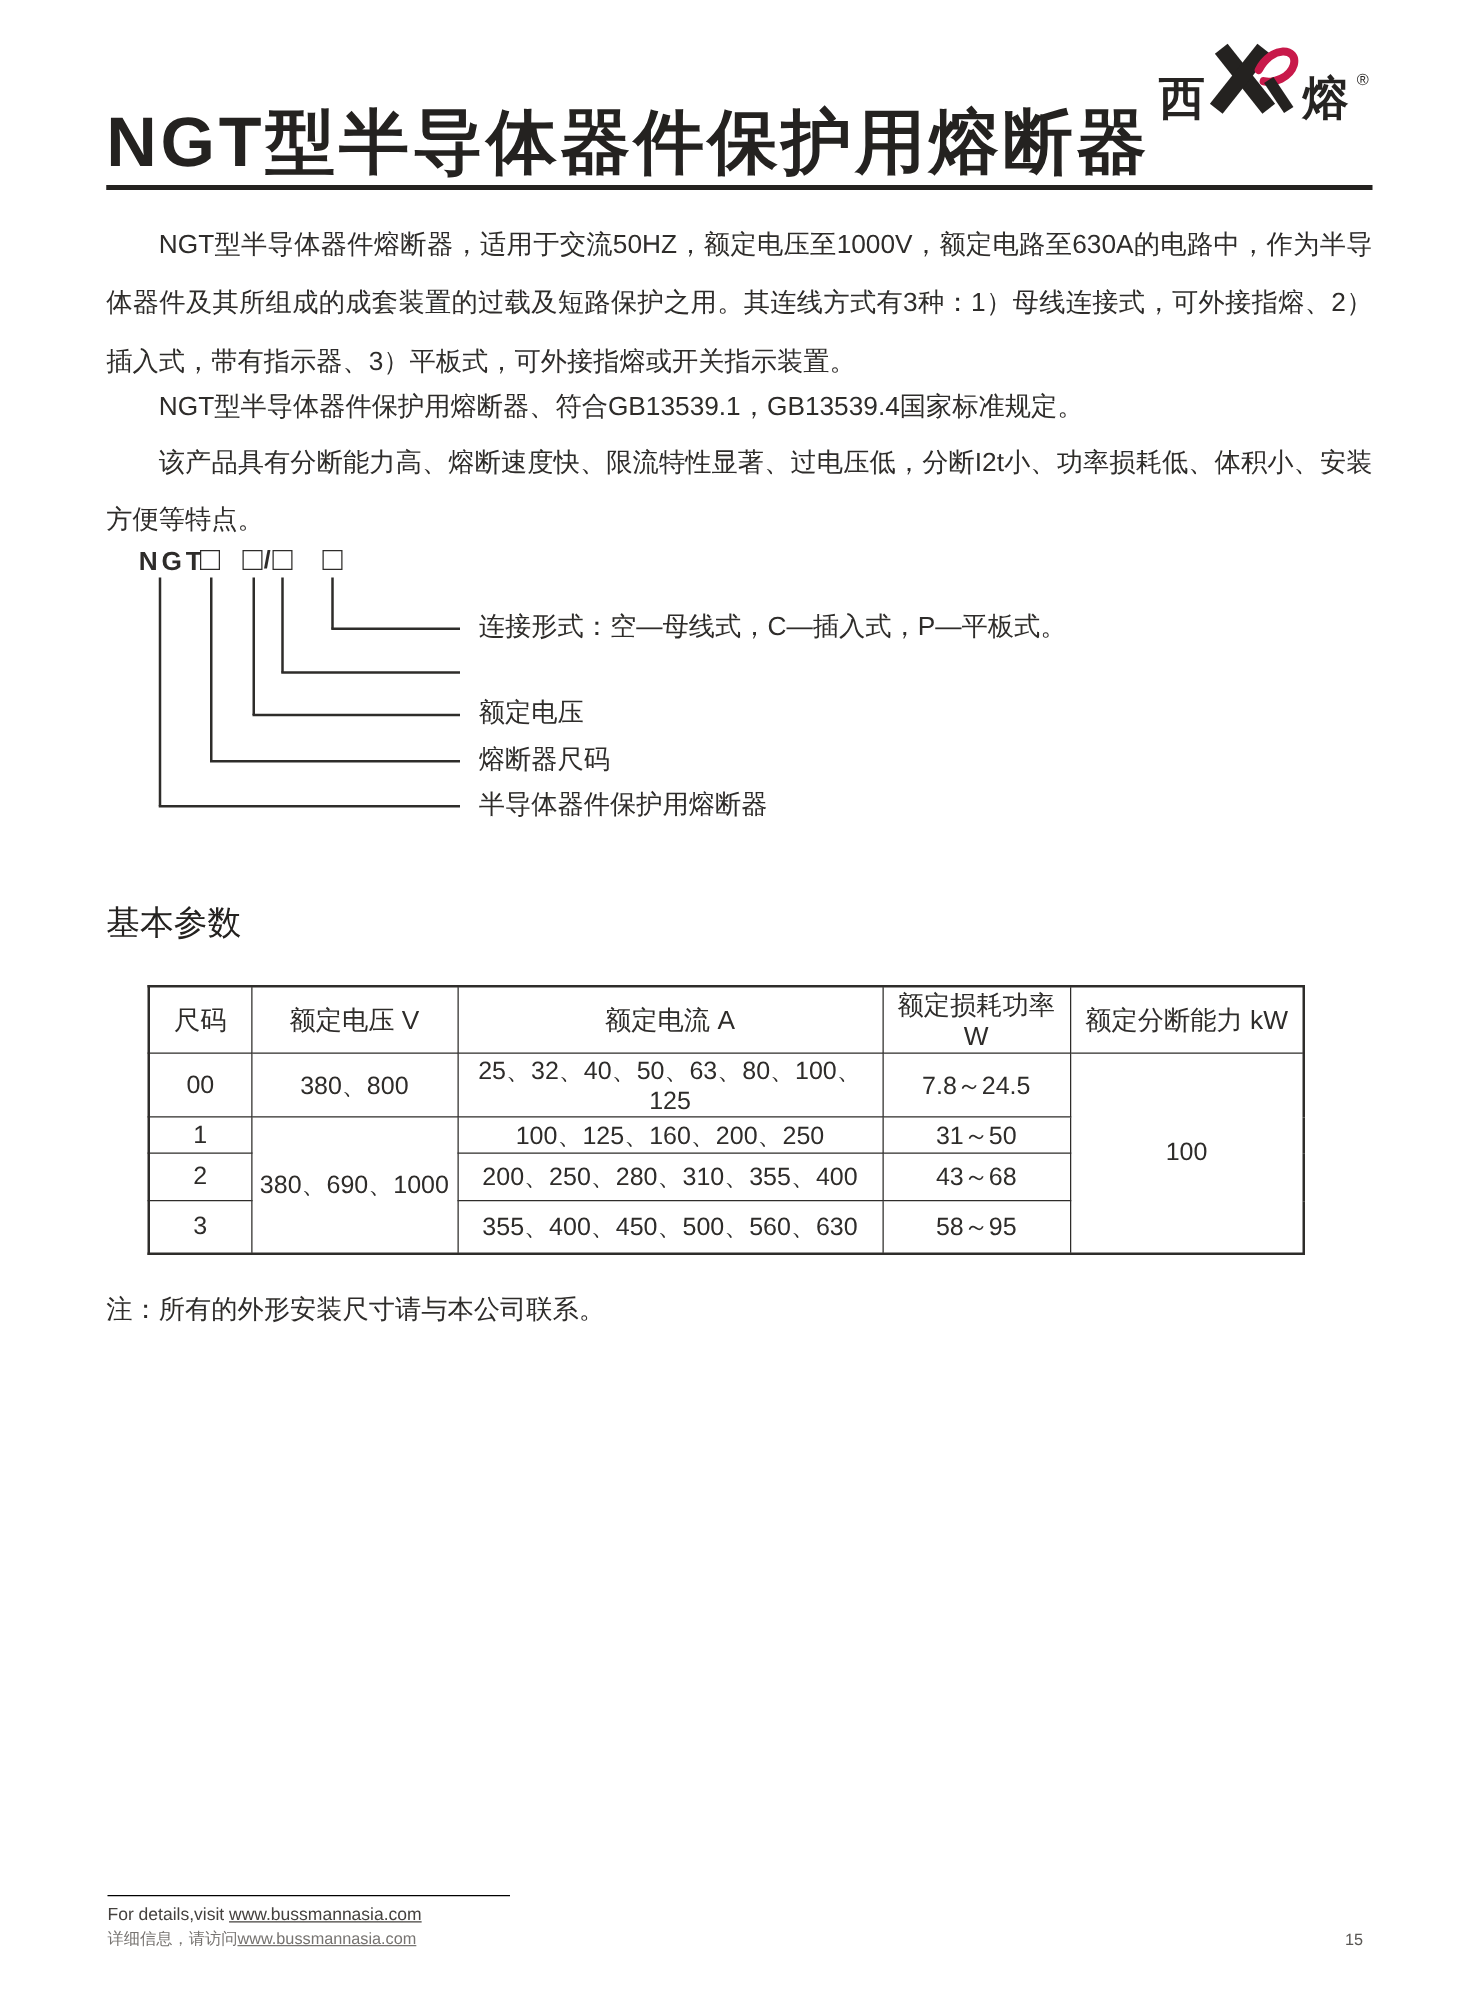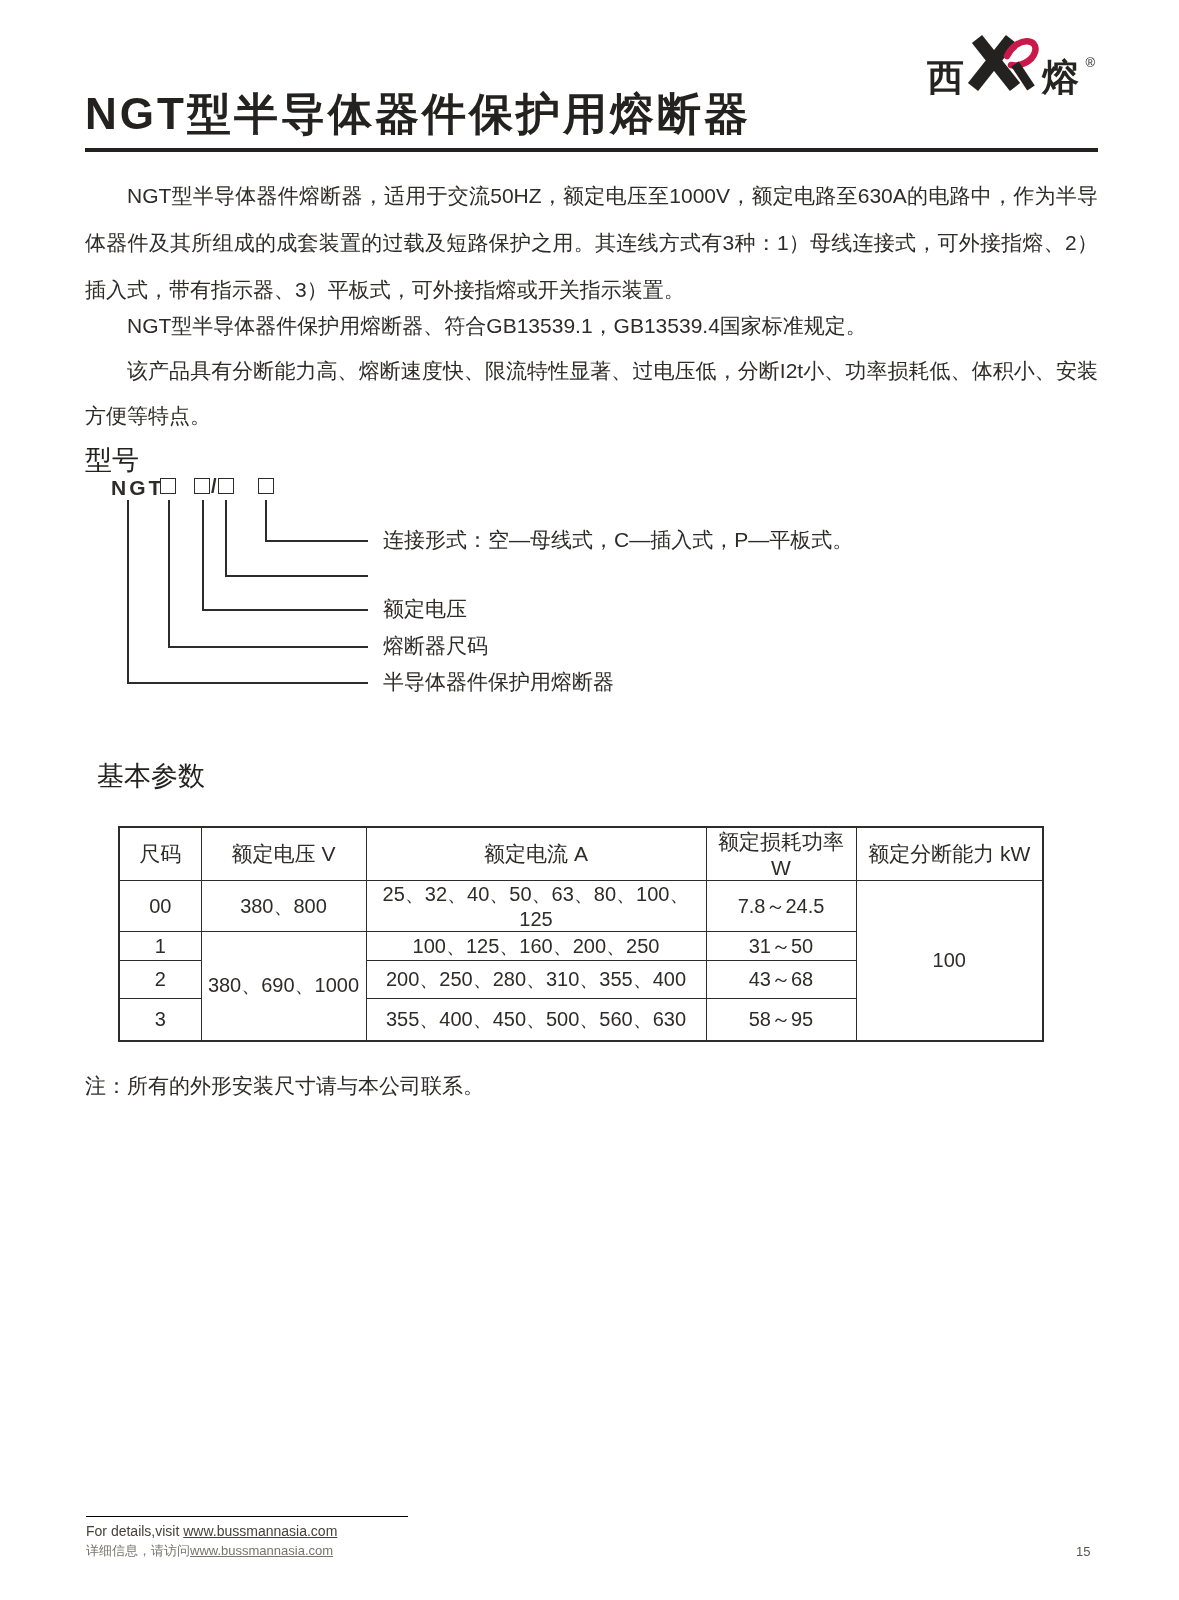--- a/index.html
+++ b/index.html
@@ -12,32 +12,32 @@
   }
   .content{ padding:90px 81px 0 85px; }
 
   
   .logo{ position:absolute; top:34px; right:100px; display:flex; align-items:flex-end; gap:3px; }
   .logo .cjk{ font-size:37px; font-weight:900; line-height:1; color:#262422; letter-spacing:0; }
   .logo .reg{ position:absolute; top:-4px; right:-16px; font-size:13px; font-weight:400; color:#262422; }
   .logo .glyphwrap{ position:relative; }
 
   
-  h1.title{ margin:0; font-size:44px; font-weight:600; line-height:48px; letter-spacing:3px; color:#242220; }
+  h1.title{ margin:0; font-size:56px; font-weight:600; line-height:48px; letter-spacing:3px; color:#242220; }
   .title-rule{ height:4px; background:#242220; margin-top:10px; }
 
   
   .intro p{ margin:0; font-size:21px; line-height:47px; text-align:justify; text-indent:2em; color:var(--ink); }
   .intro p.p1{ margin-top:20px; }
   .intro p.p2{ margin-top:-10px; line-height:45px; }
   .intro p.p3{ margin-top:0; line-height:45px; }
 
   h2.section{ margin:0; font-size:27px; font-weight:500; line-height:32px; color:#242220; }
   h2.model-h{ margin-top:6px; }
-  h2.params-h{ margin-top:56px;margin-left:12px; }
+  h2.params-h{ margin-top:56px; }
 
   
   .diagram{ position:relative; height:228px; }
   .diagram .code-prefix{ position:absolute; left:26px; top:0; font-size:21px; font-weight:700; letter-spacing:3px; }
   .diagram .code-sep{ position:absolute; left:126px; top:-1px; font-size:20px; font-weight:700; }
   .cbox{ position:absolute; top:2px; width:16px; height:16px; border:1.5px solid var(--ink); background:#fff; }
   .b1{ left:75px; } .b2{ left:109px; } .b3{ left:133px; } .b4{ left:173px; }
   .vline{ position:absolute; width:1.5px; background:var(--ink); top:24px; }
   .v-ngt{ left:42px; height:183px; } .v-b1{ left:83px; height:147px; }
   .v-b2{ left:117px; height:110px; } .v-b3{ left:140px; height:76px; } .v-b4{ left:180px; height:41px; }
@@ -90,21 +90,20 @@
 
   <h1 class="title">NGT型半导体器件保护用熔断器</h1>
   <div class="title-rule"></div>
 
   <div class="intro">
     <p class="p1">NGT型半导体器件熔断器，适用于交流50HZ，额定电压至1000V，额定电路至630A的电路中，作为半导体器件及其所组成的成套装置的过载及短路保护之用。其连线方式有3种：1）母线连接式，可外接指熔、2）插入式，带有指示器、3）平板式，可外接指熔或开关指示装置。</p>
     <p class="p2">NGT型半导体器件保护用熔断器、符合GB13539.1，GB13539.4国家标准规定。</p>
     <p class="p3">该产品具有分断能力高、熔断速度快、限流特性显著、过电压低，分断I2t小、功率损耗低、体积小、安装方便等特点。</p>
   </div>
 
-  <h2 class="section model-h">型号</h2>
 
   <div class="diagram">
     <span class="code-prefix">NGT</span>
     <span class="cbox b1"></span>
     <span class="cbox b2"></span>
     <span class="code-sep">/</span>
     <span class="cbox b3"></span>
     <span class="cbox b4"></span>
 
     <span class="vline v-ngt"></span>

